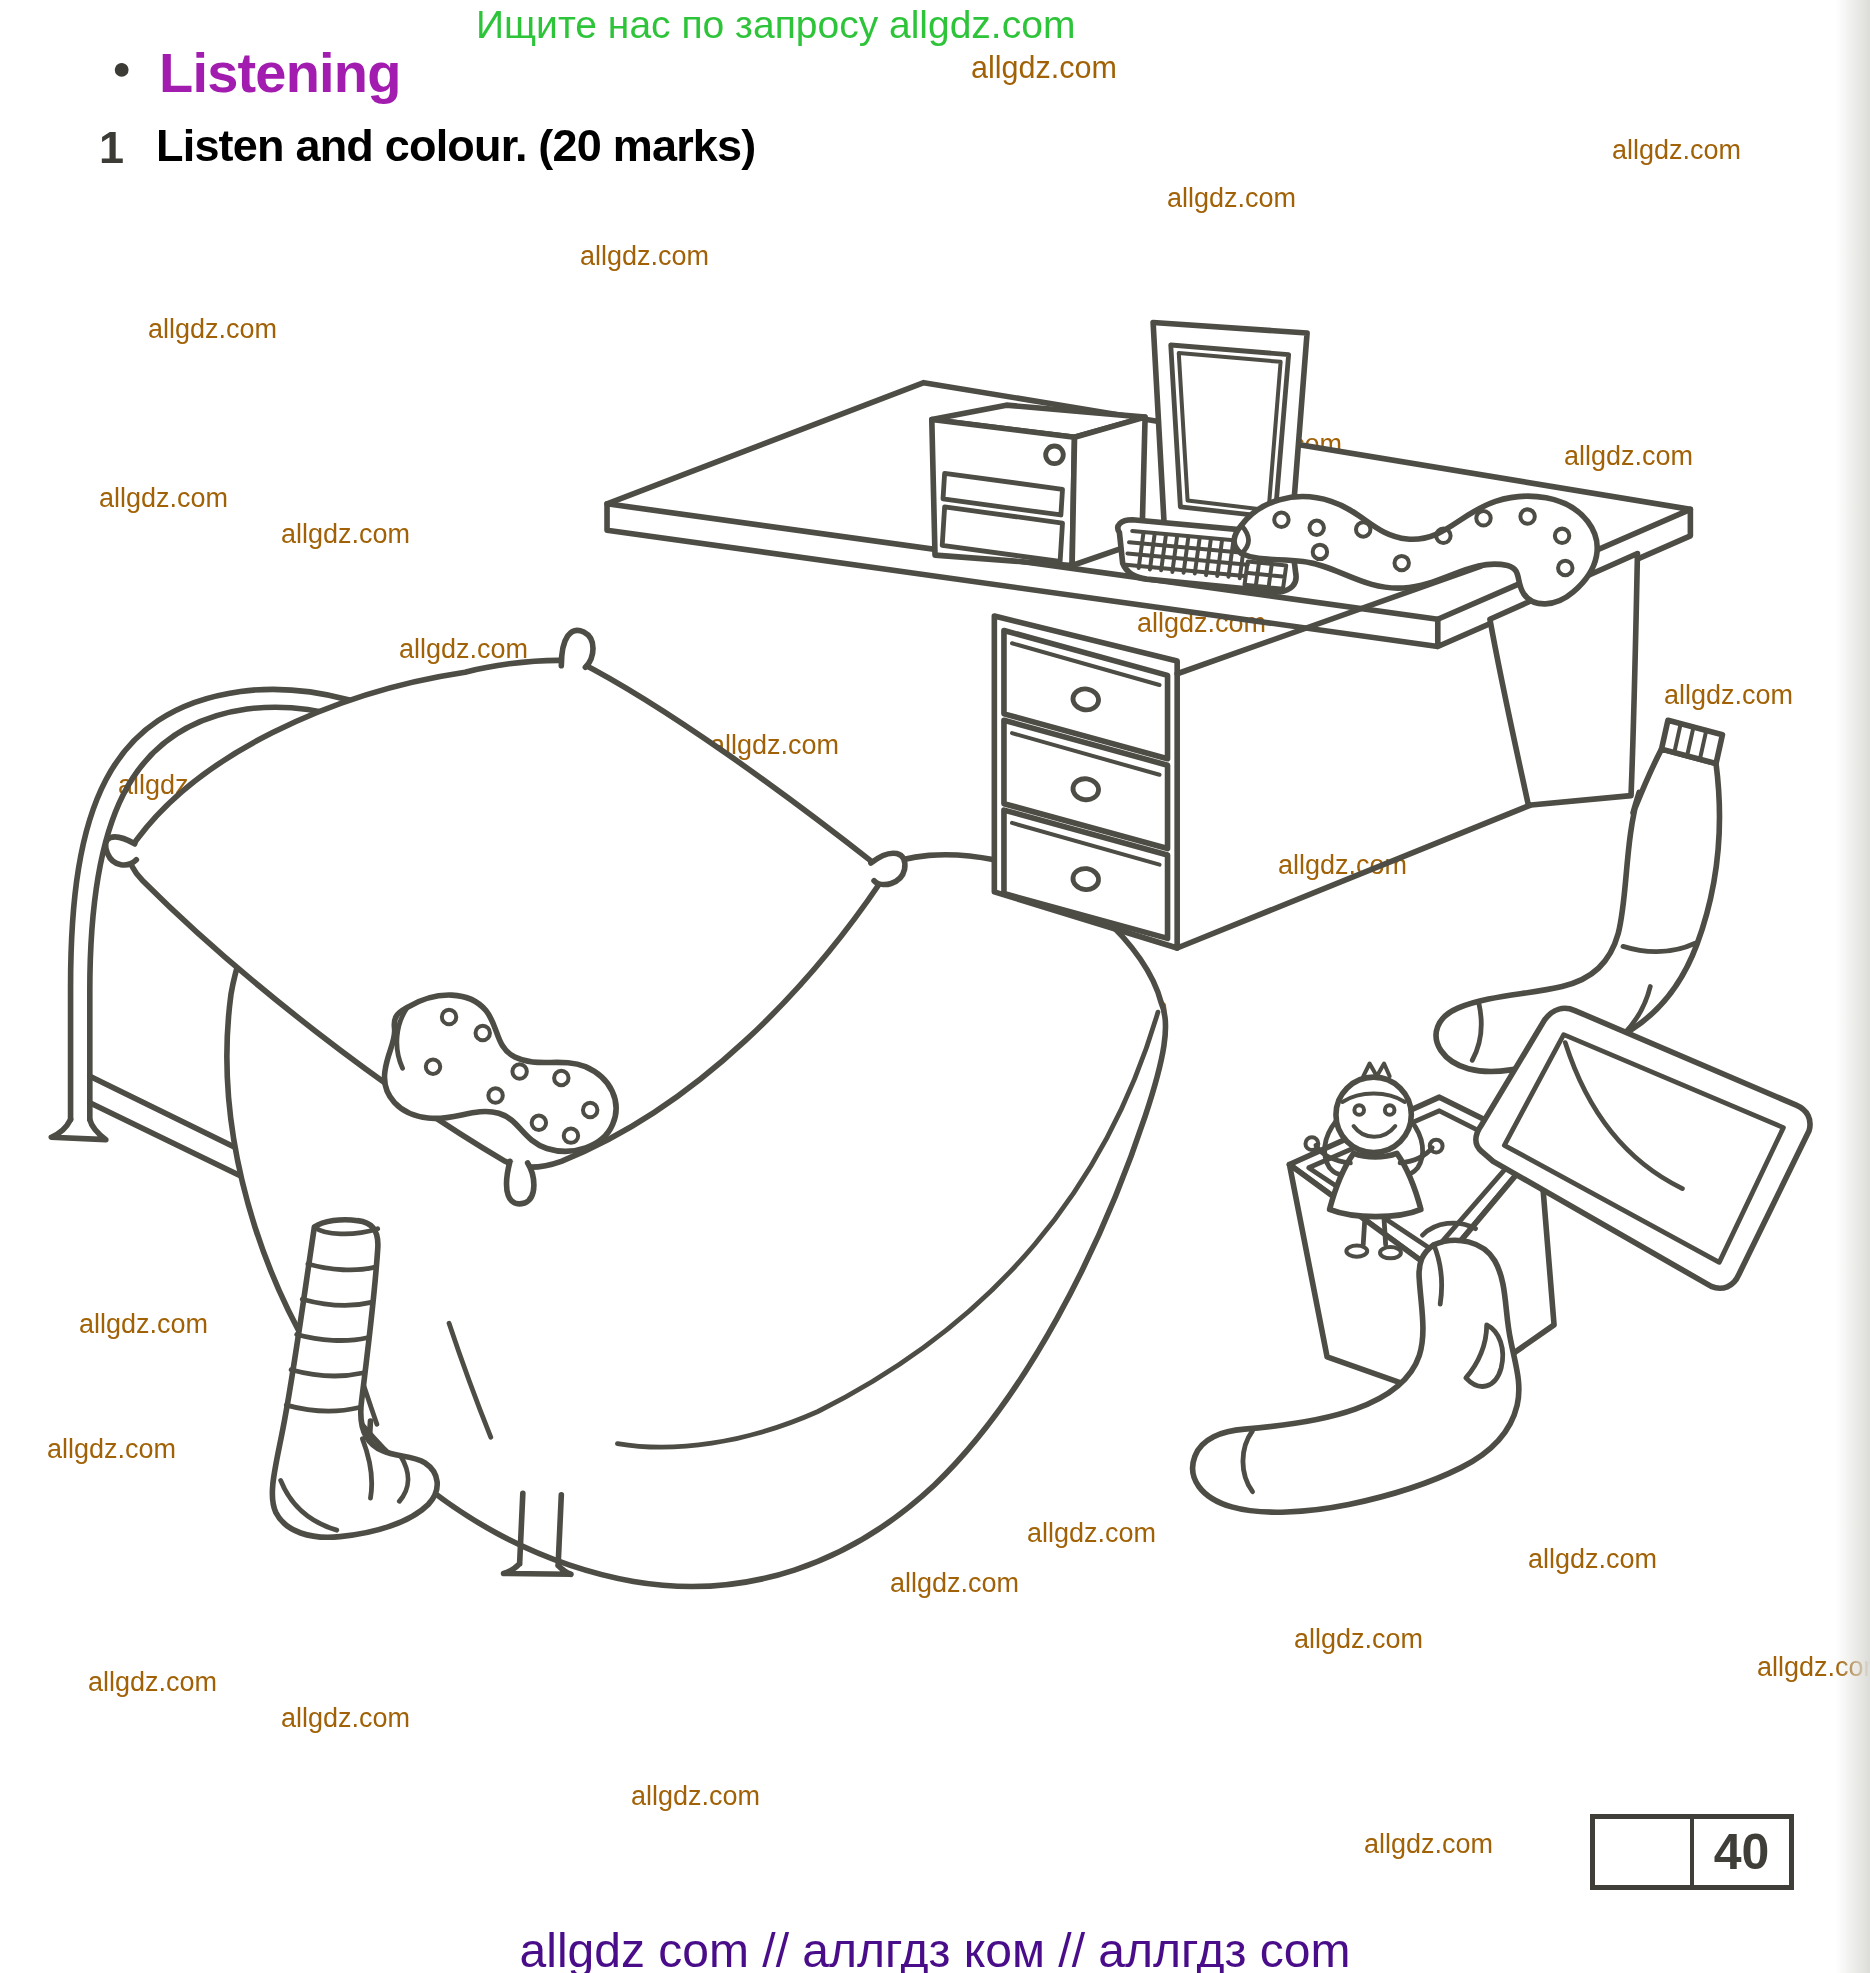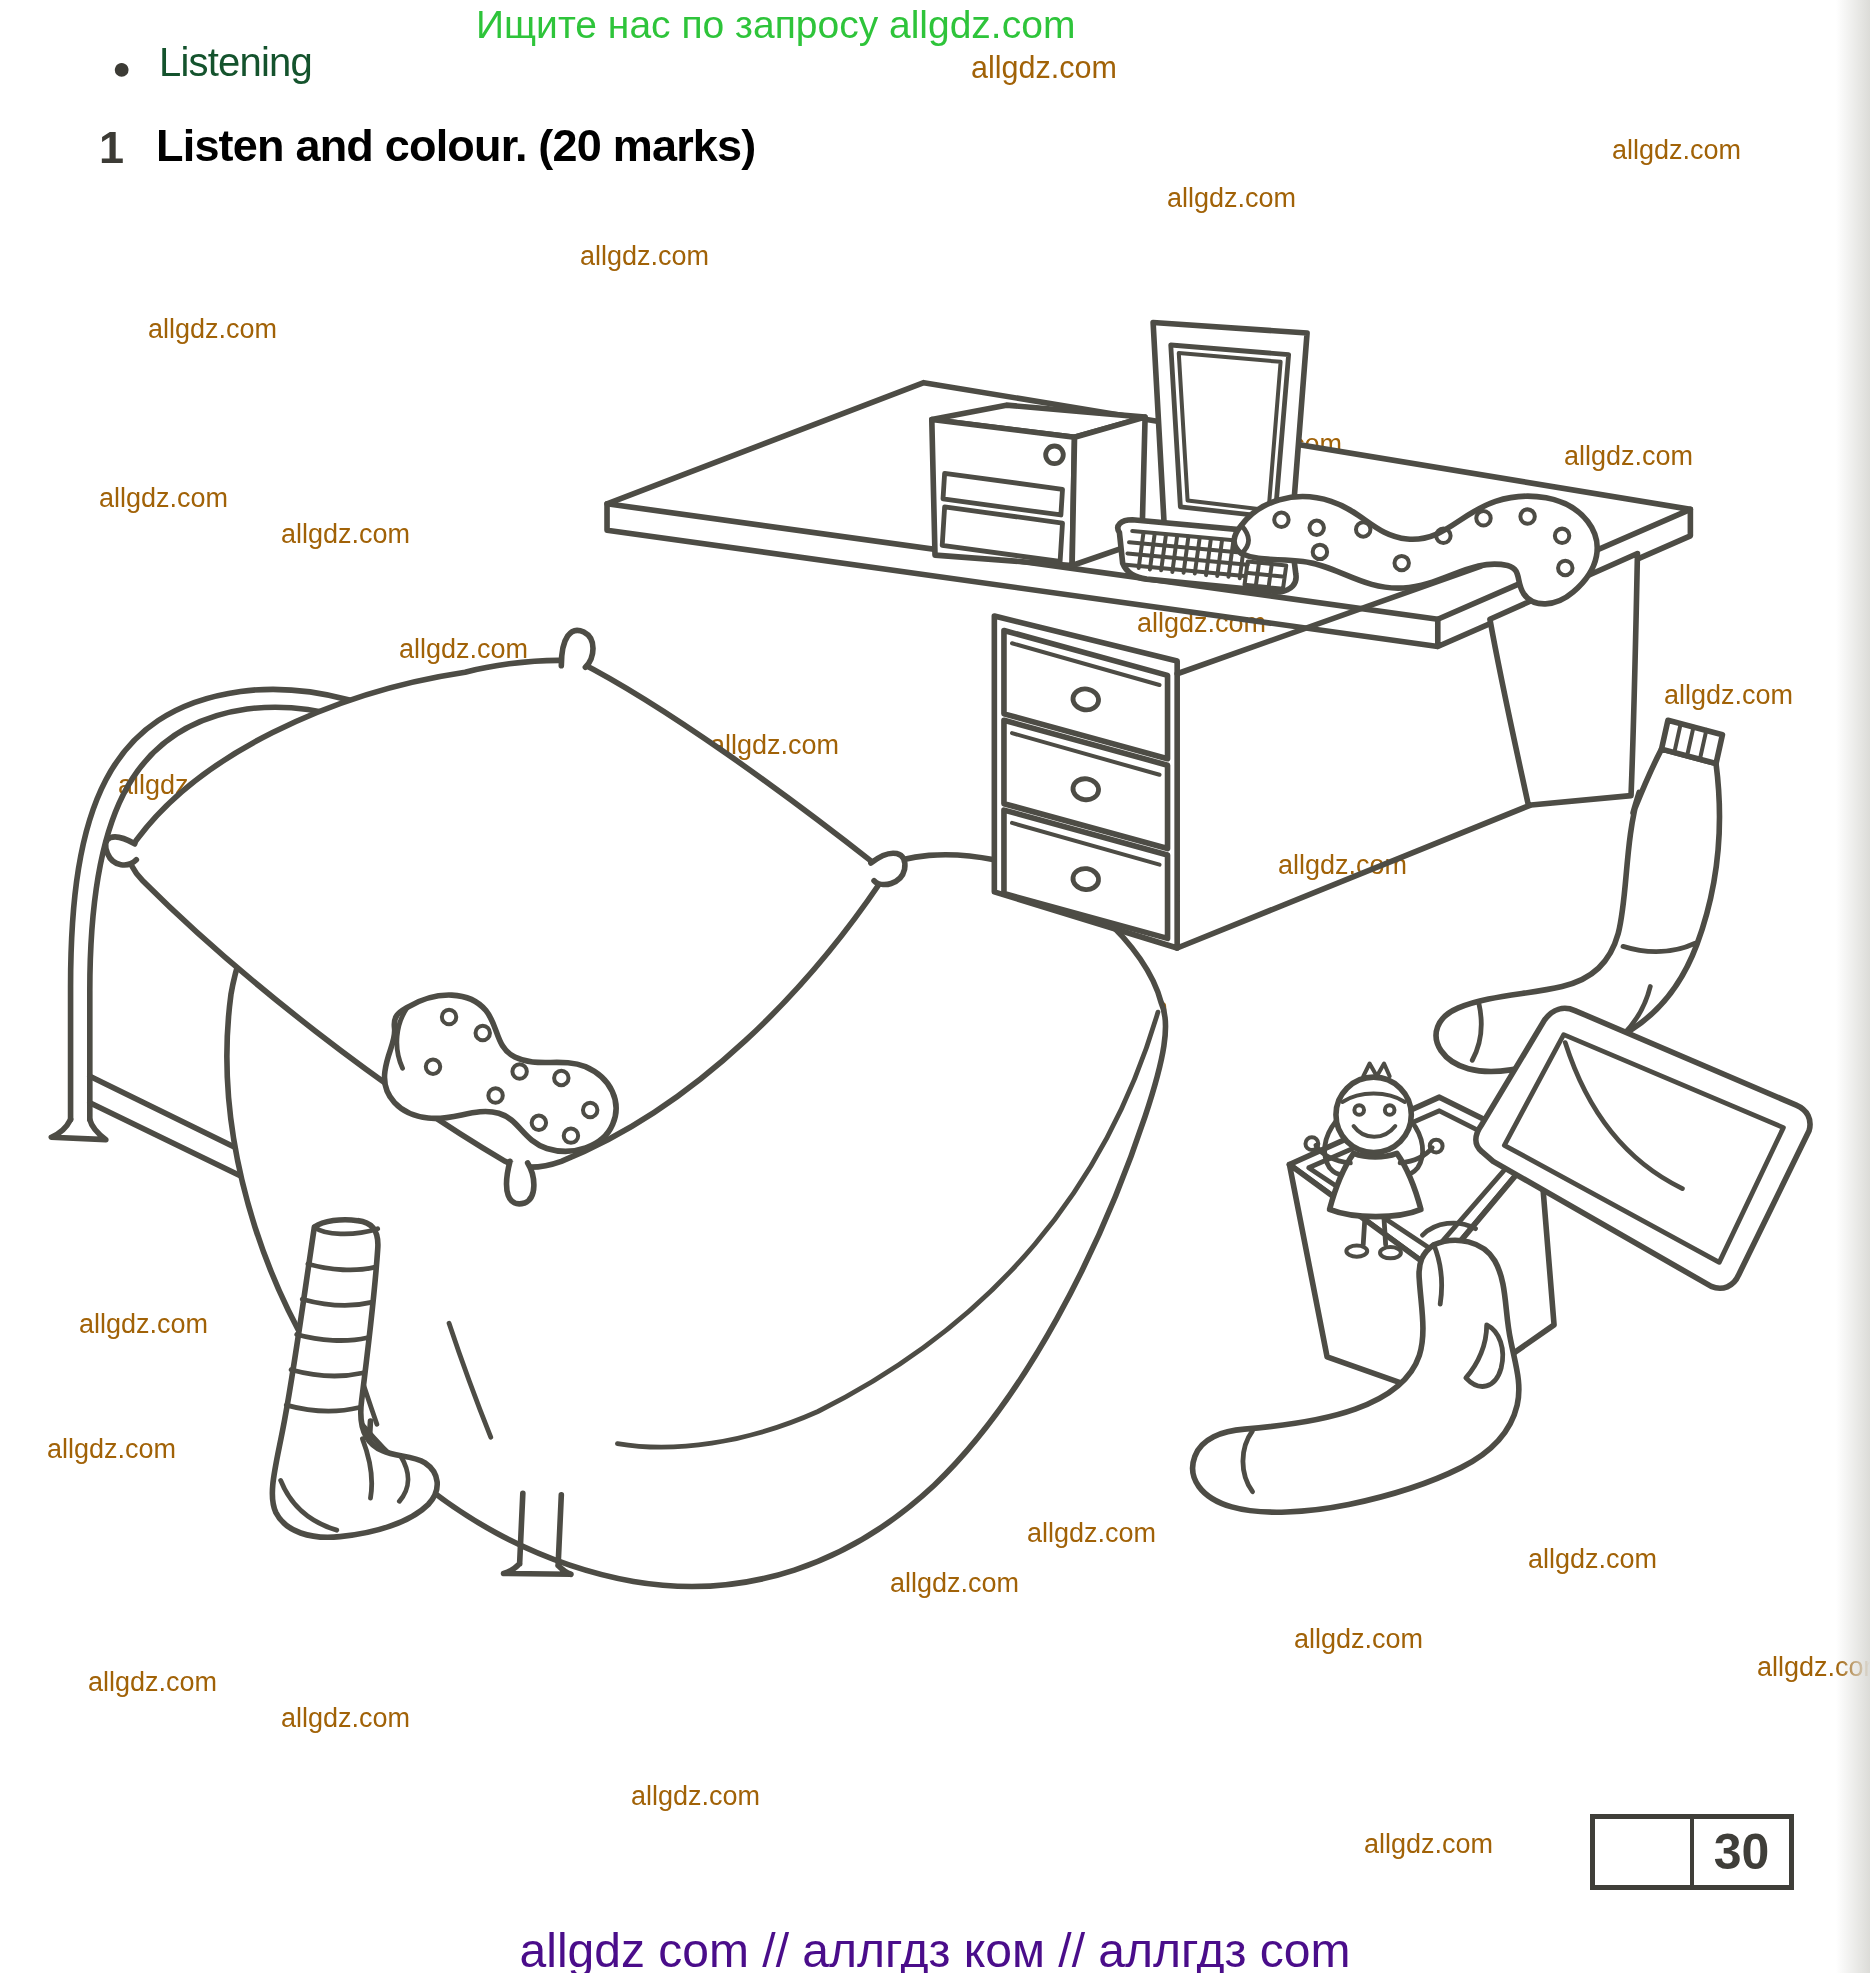--- a/index.html
+++ b/index.html
@@ -1,20 +1,20 @@
 <!DOCTYPE html>
 <html style="font-size:13px"><head>
 <meta charset="utf-8">
 <style>
   html,body{margin:0;padding:0;background:#777;}
   .page{position:relative;width:1870px;height:1973px;background:#ffffff;overflow:hidden;
         font-family:"Liberation Sans",sans-serif;text-align:right;}
   .promo{position:absolute;left:476px;top:3.2px;font-size:39px;color:#2ec43a;white-space:nowrap;}
   .bullet{position:absolute;left:112px;top:50px;font-size:32px;color:#3c3b35;}
-  .h-title{position:absolute;left:159px;top:40px;font-size:40px;font-weight:normal;color:#14532d;letter-spacing:-0.8px;}
+  .h-title{position:absolute;left:159px;top:40px;font-size:56px;font-weight:bold;color:#a21caf;letter-spacing:-0.8px;}
   .task-num{position:absolute;left:99px;top:122px;font-size:45px;font-weight:bold;color:#3c3b35;}
   .task-title{position:absolute;left:156px;top:120px;font-size:45px;font-weight:bold;color:#000000;letter-spacing:-0.8px;white-space:nowrap;}
   .wm{position:absolute;font-size:27px;color:#a16207;white-space:nowrap;}
   .footer{position:absolute;left:50%;transform:translateX(-50%);top:1923px;font-size:48px;color:#4a0d8a;white-space:nowrap;}
   svg.art{position:absolute;left:0;top:0;}
   .scorebox{position:absolute;left:1590px;top:1814px;width:194px;height:66px;border:5.6px solid #3f3e39;display:flex;}
   .score-cell{height:100%;display:flex;align-items:center;justify-content:center;}
   .score-cell.left{width:95px;border-right:4.8px solid #3f3e39;}
   .score-cell.right{flex:1;font-size:50px;font-weight:bold;color:#3f3e39;}
   .scan-edge{position:absolute;right:0;top:0;width:34px;height:100%;
@@ -211,20 +211,20 @@
         <path fill="#ffffff" d="M 1788,1552 C 1816,1540 1850,1548 1864,1572 C 1880,1600 1876,1636 1884,1672 C 1890,1702 1898,1726 1892,1752 C 1884,1786 1858,1812 1822,1830 C 1780,1851 1730,1866 1682,1876 C 1632,1886 1574,1890 1536,1879 C 1498,1868 1480,1843 1490,1816 C 1498,1794 1524,1784 1552,1782 C 1600,1778 1648,1772 1690,1757 C 1732,1742 1760,1720 1770,1690 C 1779,1662 1772,1628 1770,1596 C 1768,1574 1774,1562 1788,1552 Z"></path>
         <path stroke-width="6" d="M 1788,1552 C 1797,1574 1800,1600 1796,1626 M 1774,1540 C 1790,1524 1818,1520 1840,1532"></path>
         <path stroke-width="6" d="M 1828,1718 C 1844,1700 1854,1676 1854,1652 C 1870,1660 1878,1682 1872,1706 C 1865,1731 1845,1736 1828,1718 Z"></path>
         <path stroke-width="6" d="M 1562,1784 C 1546,1806 1546,1838 1562,1860"></path>
       </g>
     </g>
   </svg>
 
   <div class="scorebox">
     <div class="score-cell left"></div>
-    <div class="score-cell right">30</div>
+    <div class="score-cell right">40</div>
   </div>
 
   <div class="footer">allgdz com  //  аллгдз ком  //  аллгдз com</div>
 
   <div class="scan-edge"></div>
 </div>
 
 
 </body></html>

